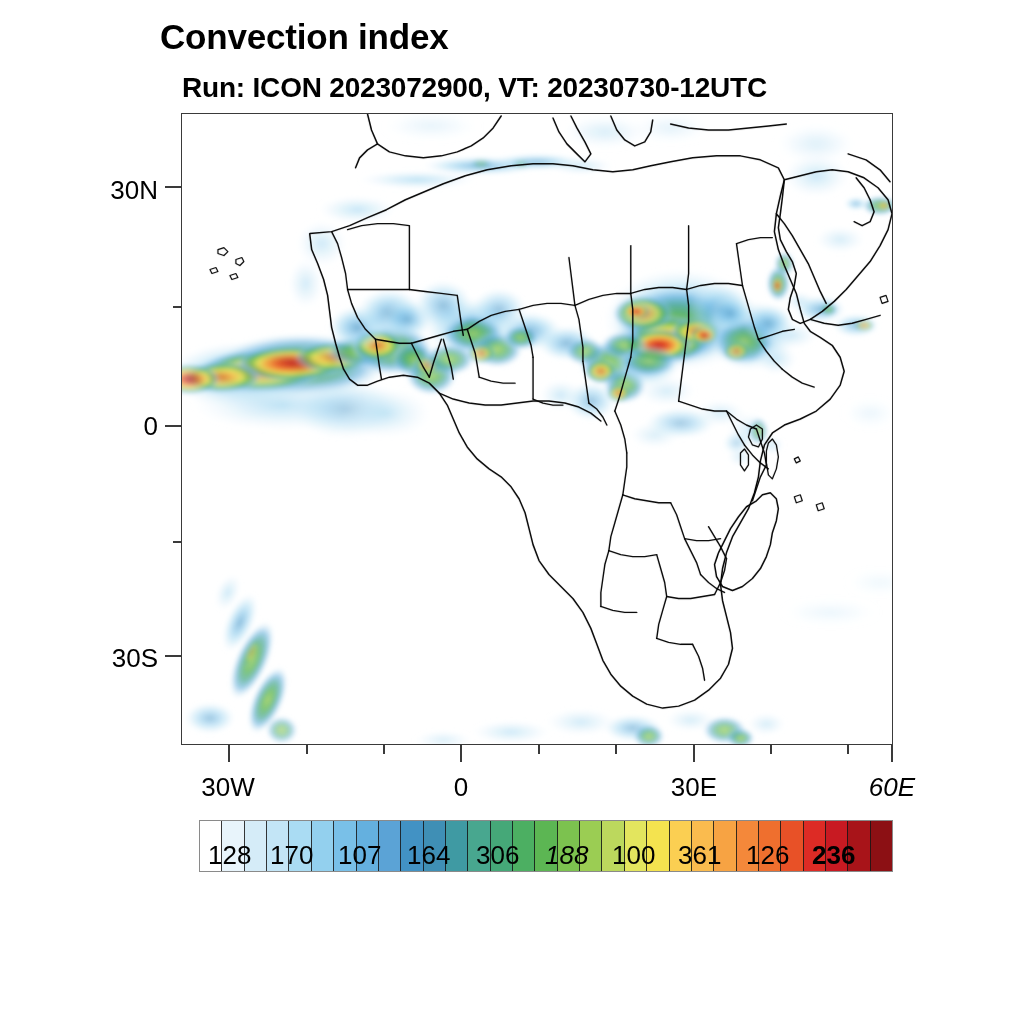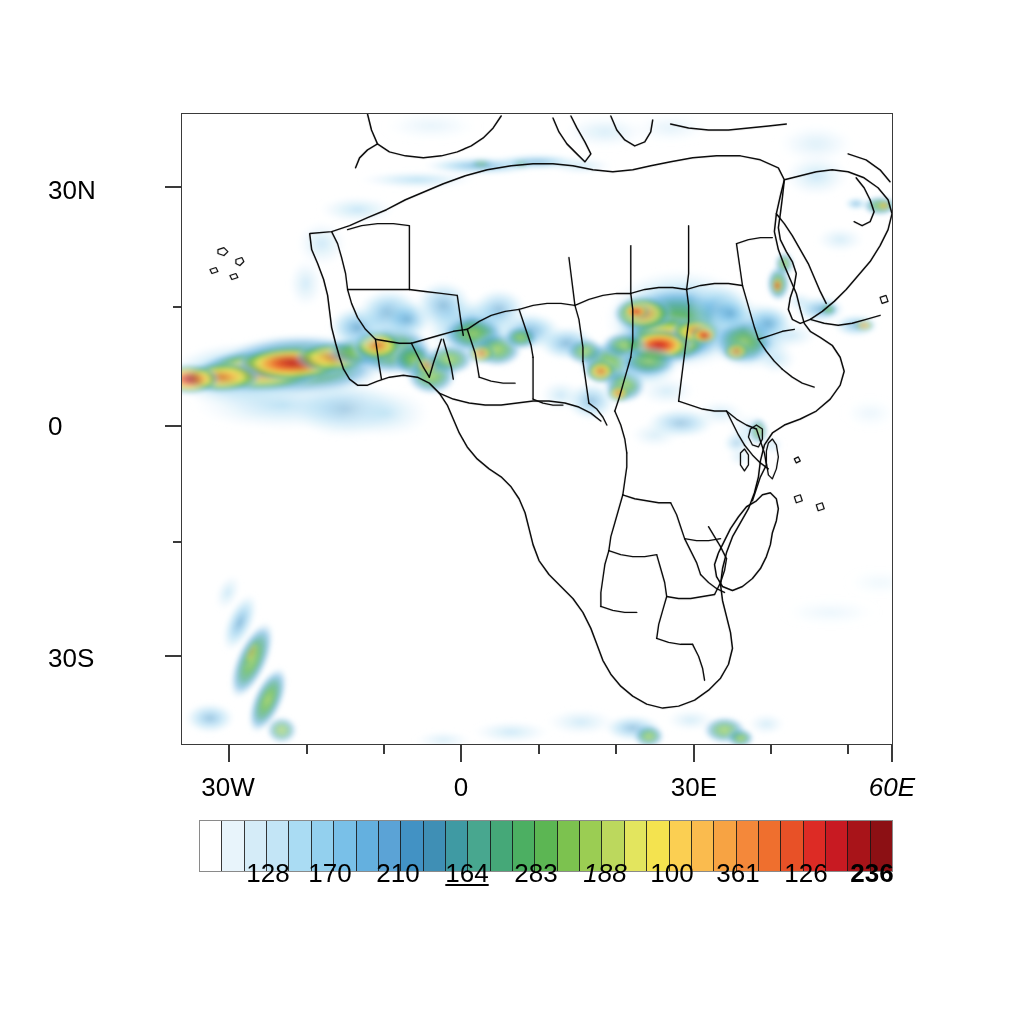--- a/index.html
+++ b/index.html
@@ -13,36 +13,38 @@
   .title-sub{position:absolute;left:182px;top:72px;font-size:28px;font-weight:bold;
              letter-spacing:-0.2px;white-space:nowrap;}
 
   
   #plot{position:absolute;left:181px;top:113px;width:712px;height:632px;
         border:1.6px solid #3a3a3a;box-sizing:border-box;overflow:hidden;background:#fff;}
   #mapsvg{position:absolute;left:0;top:0;width:100%;height:100%;display:block;}
 
   
   .tick{position:absolute;background:#3a3a3a;}
-  .ylab{position:absolute;font-size:26px;text-align:left;white-space:nowrap;}
+  .ylab{position:absolute;font-size:26px;text-align:right;white-space:nowrap;}
   .xlab{position:absolute;font-size:26px;text-align:center;white-space:nowrap;}
 
   
   #cbar{position:absolute;left:199px;top:820px;width:694px;height:52px;
         display:flex;border:1.4px solid #8a8a8a;box-sizing:border-box;background:#fff;}
   #cbar .cell{flex:1 1 0;height:100%;border-right:1px solid rgba(20,20,20,.85);
               box-sizing:border-box;}
   #cbar .cell:last-child{border-right:none;}
-  .cblab{position:absolute;font-size:26px;text-align:center;white-space:nowrap;top:858px;}
+  .cblab{position:absolute;font-size:26px;white-space:nowrap;top:840px;}
 </style>
 </head>
 <body>
 
 <div id="page">
 
+  <div class="title-main">Convection index</div>
+  <div class="title-sub">Run: ICON 2023072900,  VT: 20230730-12UTC</div>
 
   <div id="plot">
     <svg id="mapsvg" viewBox="0 0 712 632" preserveAspectRatio="none">
       <defs>
 
         <radialGradient id="gRed">
           <stop offset="0%" stop-color="#c81a22" stop-opacity="1"></stop>
           <stop offset="26%" stop-color="#e85127" stop-opacity=".97"></stop>
           <stop offset="45%" stop-color="#f7a343" stop-opacity=".94"></stop>
           <stop offset="60%" stop-color="#e3e55e" stop-opacity=".9"></stop>
@@ -453,23 +455,23 @@
       <div class="cell" style="background: rgb(239, 111, 46);"></div>
       <div class="cell" style="background: rgb(232, 81, 39);"></div>
       <div class="cell" style="background: rgb(221, 43, 37);"></div>
       <div class="cell" style="background: rgb(200, 26, 34);"></div>
       <div class="cell" style="background: rgb(168, 20, 25);"></div>
       <div class="cell" style="background: rgb(140, 16, 20);"></div>
     </div>
   <div id="cbar-labels">
       <div class="cblab" style="left: 208px; width: 120px;">128</div>
       <div class="cblab" style="left: 270px; width: 120px;">170</div>
-      <div class="cblab" style="left: 338px; width: 120px;">210</div>
-      <div class="cblab" style="left: 407px; width: 120px; text-decoration: underline;">164</div>
-      <div class="cblab" style="left: 476px; width: 120px;">283</div>
+      <div class="cblab" style="left: 338px; width: 120px;">107</div>
+      <div class="cblab" style="left: 407px; width: 120px;">164</div>
+      <div class="cblab" style="left: 476px; width: 120px;">306</div>
       <div class="cblab" style="left: 545px; width: 120px; font-style: italic;">188</div>
       <div class="cblab" style="left: 612px; width: 120px;">100</div>
       <div class="cblab" style="left: 678px; width: 120px;">361</div>
       <div class="cblab" style="left: 746px; width: 120px;">126</div>
       <div class="cblab" style="left: 812px; width: 120px; font-weight: bold;">236</div>
     </div>
 
 </div>
 
 </body></html>

